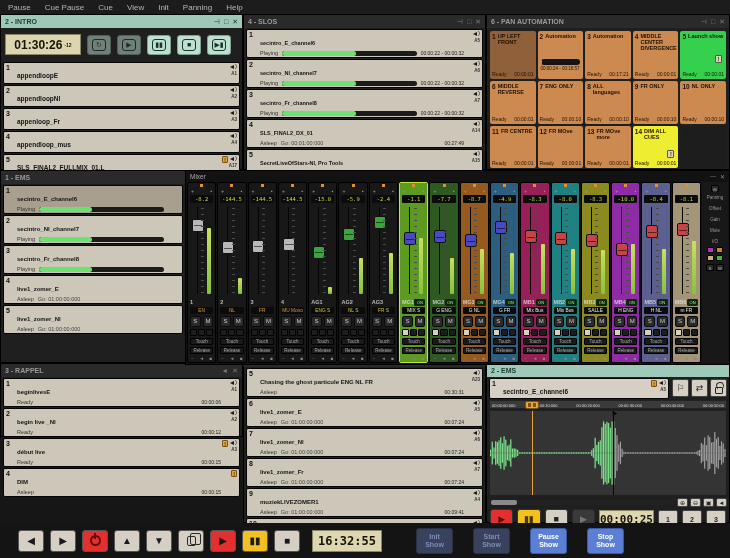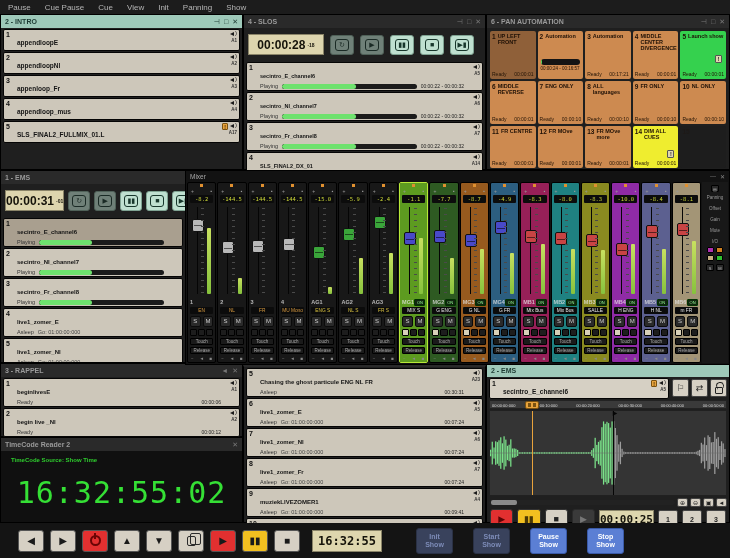--- a/index.html
+++ b/index.html
@@ -188,33 +188,57 @@
 
   <div class="menubar">
     <span style="display:flex;gap:14px;">
 
     <span>Pause</span>
         <span>Cue Pause</span>
         <span>Cue</span>
         <span>View</span>
         <span>Init</span>
         <span>Panning</span>
-        <span>Show</span>
+        <span>Help</span>
       </span>
   </div>
 
   <div class="panel" style="left:0;top:14px;width:243px;height:156px;">
     <div class="tbar active">
       <span class="ttl">2 - INTRO</span>
       <span class="ticons">
           <span>⊣</span>
           <span>□</span>
           <span>✕</span>
         </span>
     </div>
+    <div class="ptrans">
+      <div class="tcbox">
+          <span>01:30:26</span>
+          <span class="tcsuf">-12</span>
+        </div>
+      <div style="display:flex;gap:6px;">
+
+      <div class="tbtn dim">
+            <span class="tglyph">↻</span>
+          </div>
+          <div class="tbtn dim">
+            <span class="tglyph">▶</span>
+          </div>
+          <div class="tbtn">
+            <span class="tglyph">▮▮</span>
+          </div>
+          <div class="tbtn">
+            <span class="tglyph">■</span>
+          </div>
+          <div class="tbtn">
+            <span class="tglyph">▶▮</span>
+          </div>
+        </div>
+    </div>
     <div class="rows">
 
     <div class="cue" style="height:22px;">
         <span class="cnum">1</span>
         <span class="cbody">
           <span class="cname">appendloopE</span>
           
         </span>
         <span class="cicons">
           <span class="cirow">
@@ -281,44 +305,20 @@
 
   <div class="panel" style="left:243px;top:14px;width:243px;height:156px;">
     <div class="tbar">
       <span class="ttl">4 - SLOS</span>
       <span class="ticons">
           <span>⊣</span>
           <span>□</span>
           <span>✕</span>
         </span>
     </div>
-    <div class="ptrans">
-      <div class="tcbox">
-          <span>00:00:28</span>
-          <span class="tcsuf">-18</span>
-        </div>
-      <div style="display:flex;gap:6px;">
-
-      <div class="tbtn dim">
-            <span class="tglyph">↻</span>
-          </div>
-          <div class="tbtn dim">
-            <span class="tglyph">▶</span>
-          </div>
-          <div class="tbtn">
-            <span class="tglyph">▮▮</span>
-          </div>
-          <div class="tbtn">
-            <span class="tglyph">■</span>
-          </div>
-          <div class="tbtn">
-            <span class="tglyph">▶▮</span>
-          </div>
-        </div>
-    </div>
     <div class="rows rows-sm">
 
     <div class="cue">
         <span class="cnum">1</span>
         <span class="cbody">
           <span class="cname">secintro_E_channel6</span>
           <span class="cline2">
             <span class="cstat">Playing</span>
 
             <span class="cbar">
@@ -644,44 +644,20 @@
         </div>
 
       </div>
       </div>
   </div>
 
   <div class="panel" style="left:0;top:170px;width:186px;height:193px;overflow:hidden;">
     <div class="tbar">
       <span class="ttl">1 - EMS</span>
     </div>
-    <div class="ptrans" style="gap:4px;">
-      <div class="tcbox" style="width:70px;">
-          <span>00:00:31</span>
-          <span class="tcsuf">-01</span>
-        </div>
-      <div style="display:flex;gap:4px;">
-
-      <div class="tbtn dim" style="width:22px;">
-            <span class="tglyph">↻</span>
-          </div>
-          <div class="tbtn dim" style="width:22px;">
-            <span class="tglyph">▶</span>
-          </div>
-          <div class="tbtn" style="width:22px;">
-            <span class="tglyph">▮▮</span>
-          </div>
-          <div class="tbtn" style="width:22px;">
-            <span class="tglyph">■</span>
-          </div>
-          <div class="tbtn" style="width:22px;">
-            <span class="tglyph">▶▮</span>
-          </div>
-        </div>
-    </div>
     <div class="rows rows-md">
 
     <div class="cue sel">
         <span class="cnum">1</span>
         <span class="cbody">
           <span class="cname">secintro_E_channel6</span>
           <span class="cline2">
             <span class="cstat">Playing</span>
 
             <span class="cbar">
@@ -1449,30 +1425,20 @@
         <span class="cicons">
           <span class="cirow">
               <span class="badge">!</span>
             </span>
           <span class="ctag"></span>
         </span>
       </div>
       </div>
   </div>
 
-  <div class="panel" style="left:0;top:437px;width:243px;height:86px;background:#101010;">
-    <div class="tbar">
-      <span class="ttl">TimeCode Reader 2</span>
-      <span class="ticons">
-          <span>✕</span>
-        </span>
-    </div>
-    <div class="tcsrc">TimeCode Source:  Show Time</div>
-    <div class="bigtime">16:32:55:02</div>
-  </div>
 
   <div class="panel" style="left:243px;top:365px;width:243px;height:158px;border-top:2px solid #2a2a2a;">
     <div class="rows rows-md">
 
     <div class="cue">
         <span class="cnum">5</span>
         <span class="cbody">
           <span class="cname">Chasing the ghost particule ENG NL FR</span>
           <span class="cline2">
             <span class="cstat">Asleep</span>

